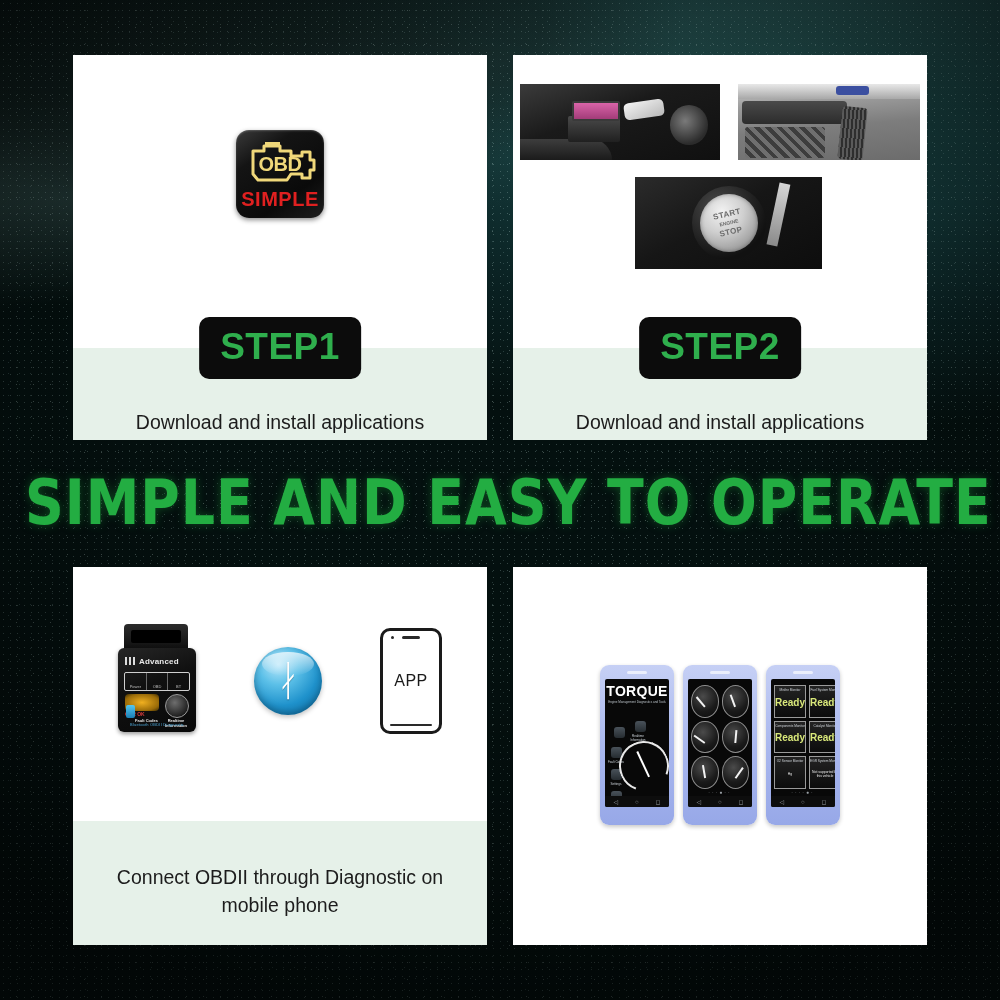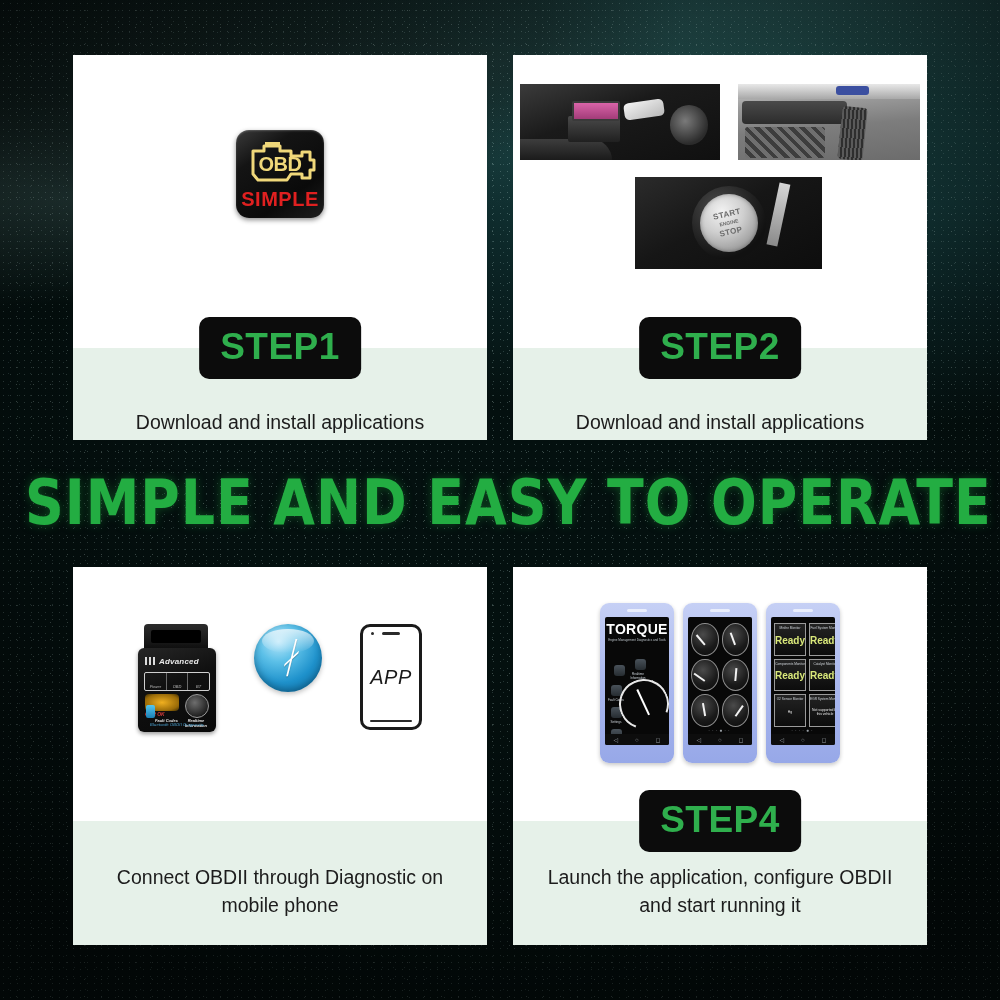--- a/index.html
+++ b/index.html
@@ -273,25 +273,25 @@
   .btn-label .eng { font-size: 5px; letter-spacing: 0; display: block; }
   .btn-chrome {
     position: absolute; left: 74%; top: 6%; width: 6%; height: 68%;
     background: linear-gradient(180deg, #d6d6d6, #8a8a8a);
     transform: rotate(12deg);
   }
 
   
   .row3 {
     display: flex;
+    align-items: center;
     justify-content: center;
-    gap: 38px;
+    gap: 58px;
     width: 100%;
     margin-top: -26px;
-    font-style: italic;
   }
 
   .dongle {
     position: relative;
     width: 78px;
     height: 114px;
   }
   .dongle-plug {
     position: absolute; left: 6px; top: 0; width: 64px; height: 28px;
     background: linear-gradient(180deg, #2c2c2c, #0c0c0c);
@@ -396,21 +396,21 @@
     position: absolute; left: 8px; top: 5px; width: 3px; height: 3px;
     background: #2a2a2a; border-radius: 50%;
   }
   .phone-outline .chinbar {
     position: absolute; left: 7px; right: 7px; bottom: 5px; height: 2px;
     background: #2a2a2a; border-radius: 2px;
   }
   .phone-outline .app-label {
     position: absolute; inset: 0;
     display: flex; align-items: center; justify-content: center;
-    color: #1a1a1a; font-size: 20px; letter-spacing: .5px; border-radius: 9px;
+    color: #1a1a1a; font-size: 16px; letter-spacing: .5px; border-radius: 9px;
   }
 
   
   .row4 {
     display: flex;
     align-items: center;
     justify-content: center;
     gap: 9px;
     margin-top: -22px;
   }
@@ -716,19 +716,15 @@
             <div class="navbar">
               <span>◁</span>
               <span>○</span>
               <span>◻</span>
             </div>
           </div>
         </div>
 
       </div>
     </div>
-    <div class="card-foot">
-      <div class="step-badge nosel">STEP4</div>
-      <div class="step-caption">Launch the application, configure OBDII and start running it</div>
-    </div>
   </div>
 
 </div>
 
 </body></html>

